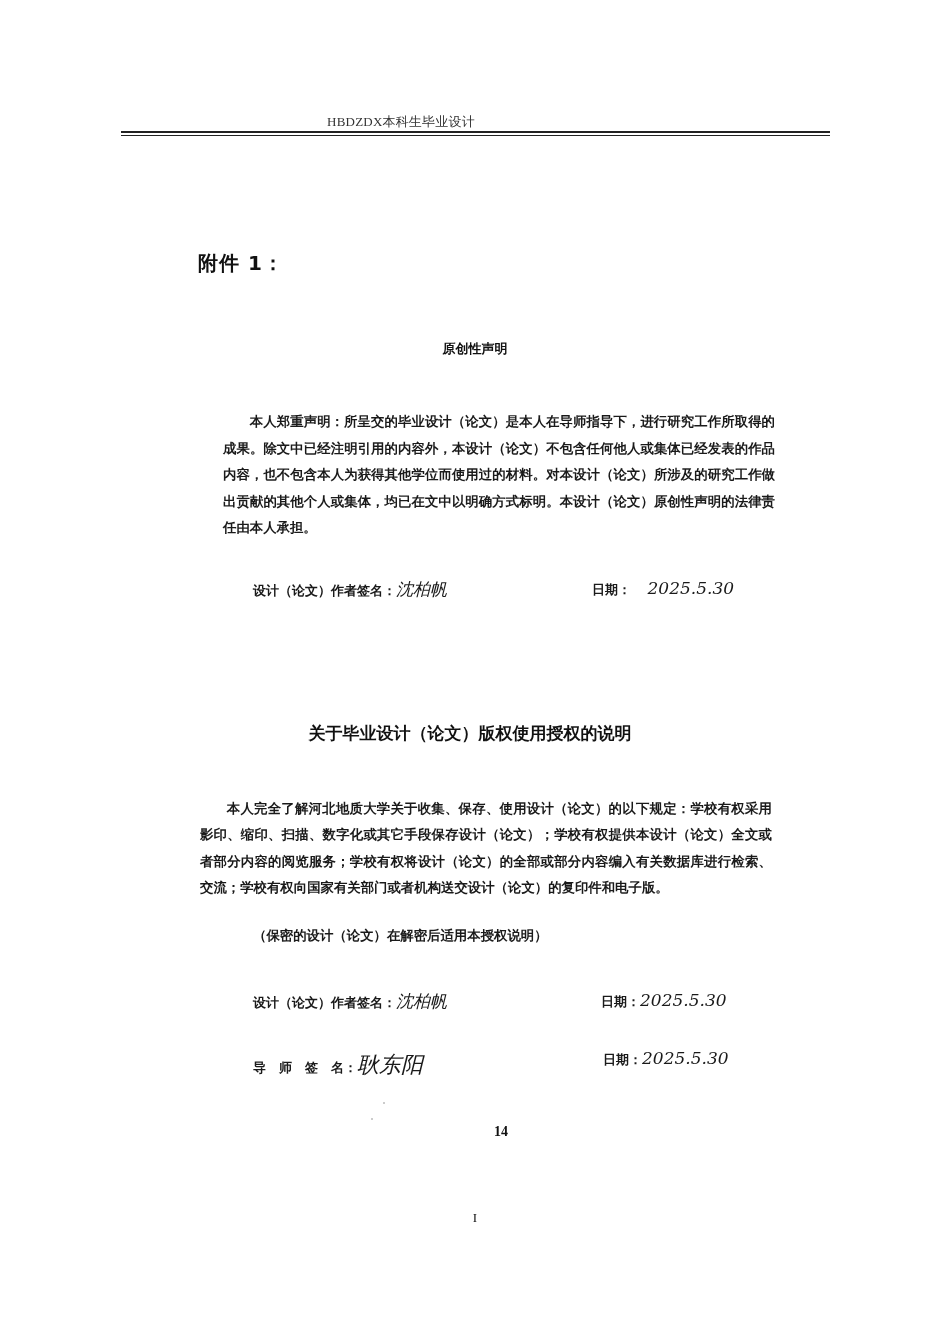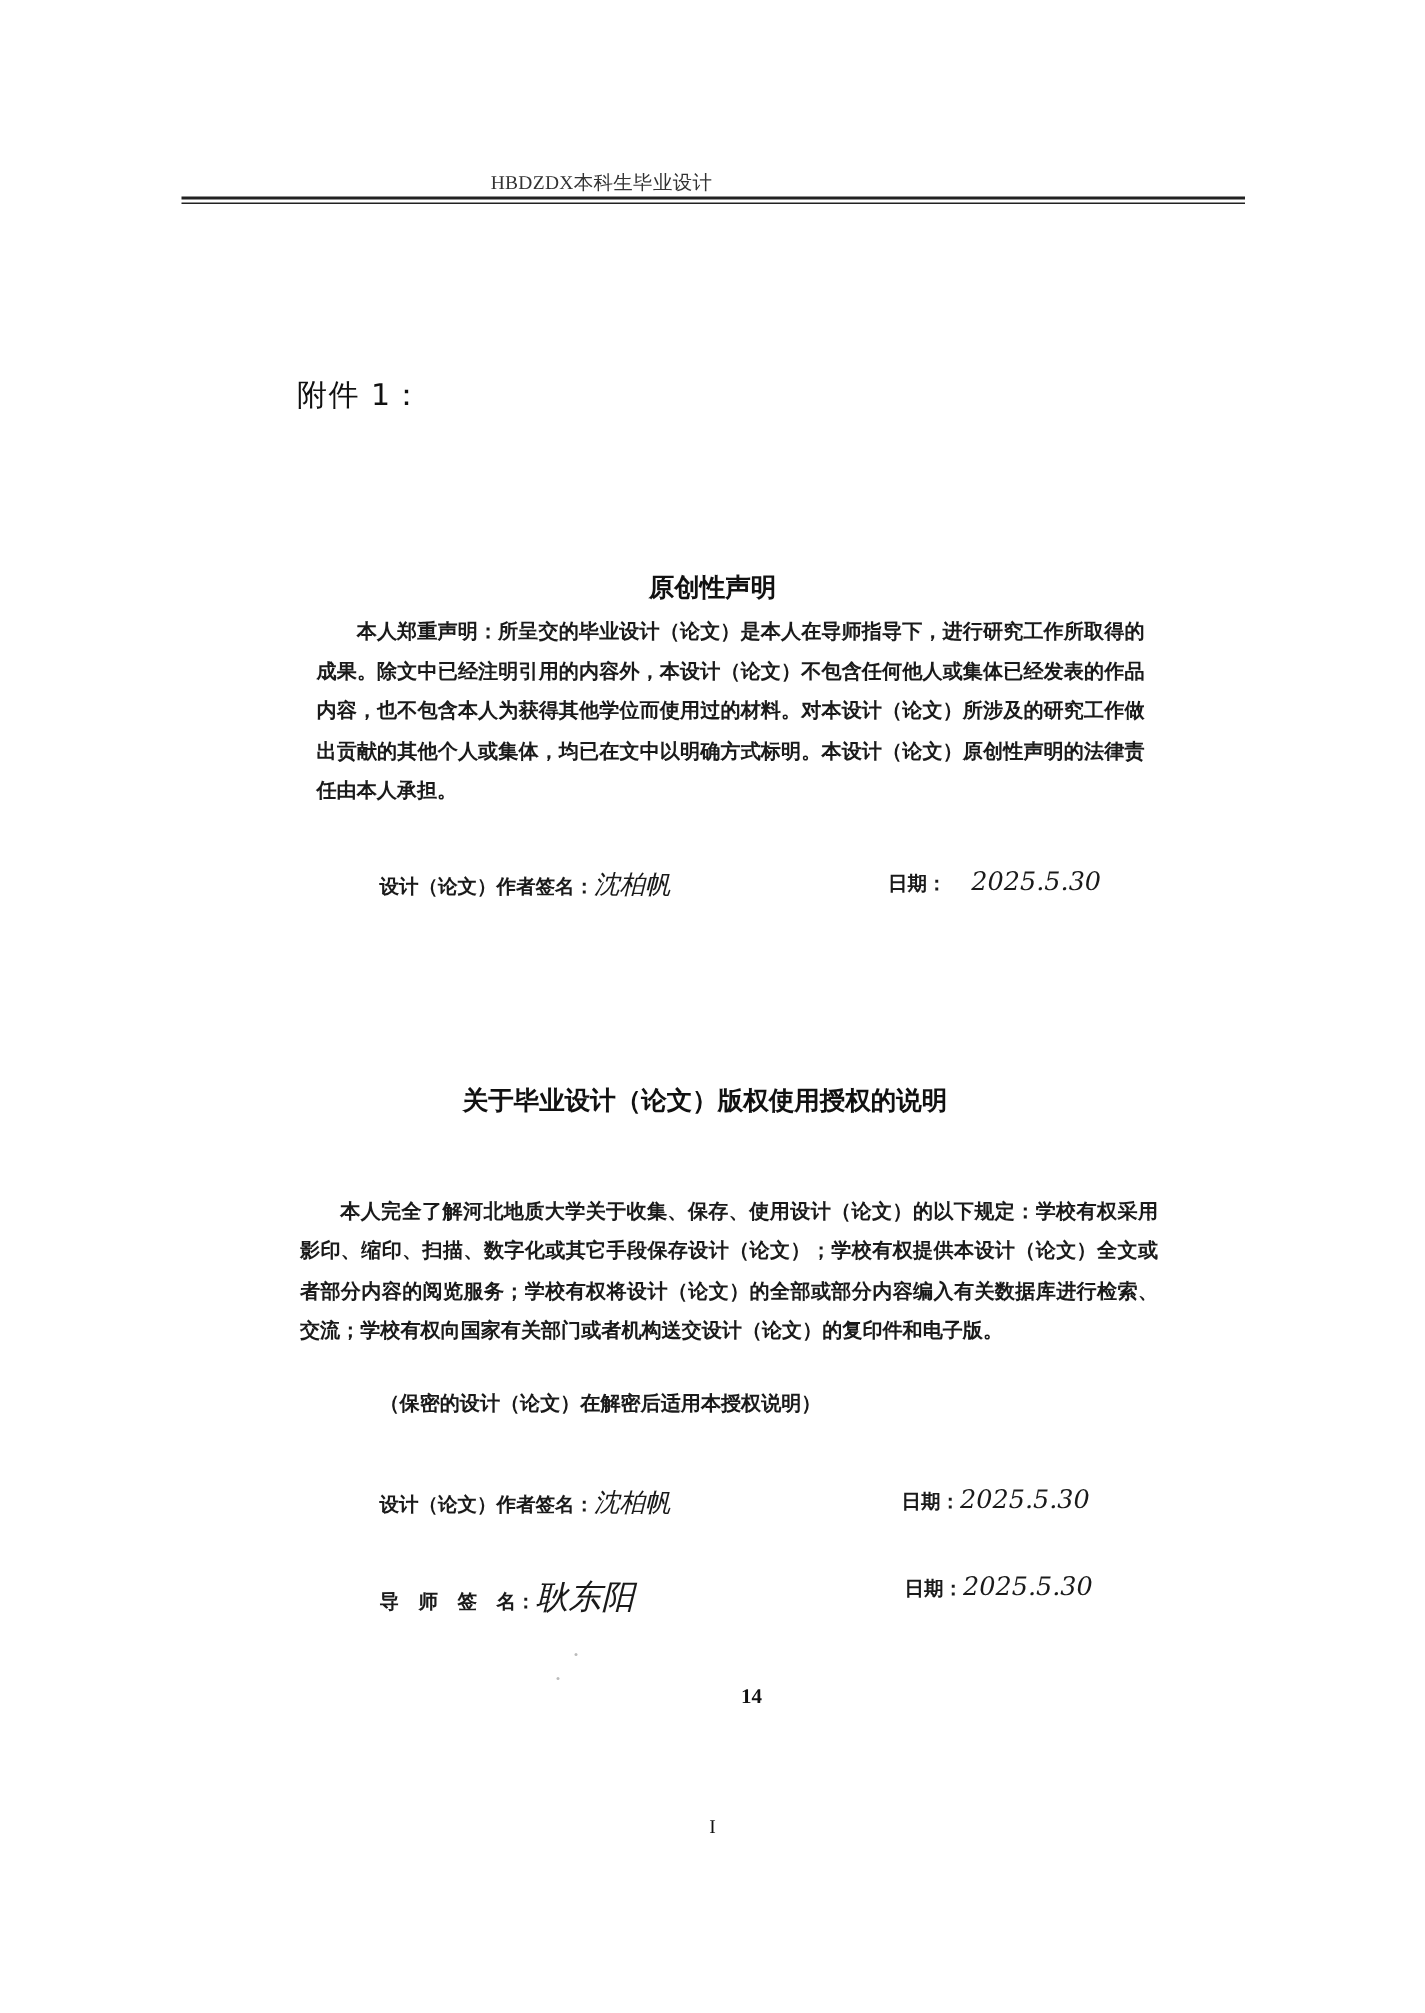--- a/index.html
+++ b/index.html
@@ -2,23 +2,23 @@
 <html><head>
 <meta charset="utf-8">
 <style>
   html, body { margin:0; padding:0; background:#ffffff; }
   body { width:950px; height:1342px; position:relative; overflow:hidden; color:#111; }
   .header-text { position:absolute; top:113px; left:0; width:802px; text-align:center;
     font-family:"Liberation Serif", serif; font-size:13px; color:#333; letter-spacing:0.2px; }
   .rule-thick { position:absolute; left:121px; width:709px; top:131px; height:2px; background:#222; }
   .rule-thin { position:absolute; left:121px; width:709px; top:135px; height:1px; background:#222; }
   .scan { font-family:"DejaVu Sans", sans-serif; }
-  .annex { position:absolute; left:198px; top:250px; font-size:20px; font-weight:normal; letter-spacing:1px; }
-  .title1 { position:absolute; left:0; width:950px; top:340px; text-align:center; font-size:17px; font-weight:bold;margin-top:40px; }
-  .para { position:absolute; left:211px; width:552px; font-size:13.4px; font-weight:bold; line-height:26.5px; color:#1a1a1a; }
+  .annex { position:absolute; left:198px; top:250px; font-size:20px; font-weight:bold; letter-spacing:1px; }
+  .title1 { position:absolute; left:0; width:950px; top:340px; text-align:center; font-size:13px; font-weight:bold; }
+  .para { position:absolute; left:223px; width:552px; font-size:13.4px; font-weight:bold; line-height:26.5px; color:#1a1a1a; }
   .para p { margin:0; text-indent:2em; text-align:justify; }
   .sigrow { position:absolute; font-size:13px; font-weight:bold; color:#1a1a1a; }
   .hand { font-family:"DejaVu Serif", serif; font-weight:normal; font-size:17px; font-style:italic; }
   .title2 { position:absolute; left:0; width:940px; top:722px; text-align:center; font-size:17px; font-weight:bold; }
   .para2 { position:absolute; left:200px; width:572px; font-size:13.4px; font-weight:bold; line-height:26.4px; color:#1a1a1a; }
   .para2 p { margin:0; text-align:justify; }
   .para2 p.first { text-indent:2em; }
   .note { position:absolute; left:233px; top:927px; font-size:13.4px; font-weight:bold; color:#1a1a1a;margin-left:20px; }
   .pg14 { position:absolute; left:494px; top:1124px; font-size:14px; font-family:"Liberation Serif", serif; font-weight:bold; }
   .pgI { position:absolute; left:0; width:950px; top:1210px; text-align:center; font-family:"Liberation Serif", serif; font-size:13px; }

